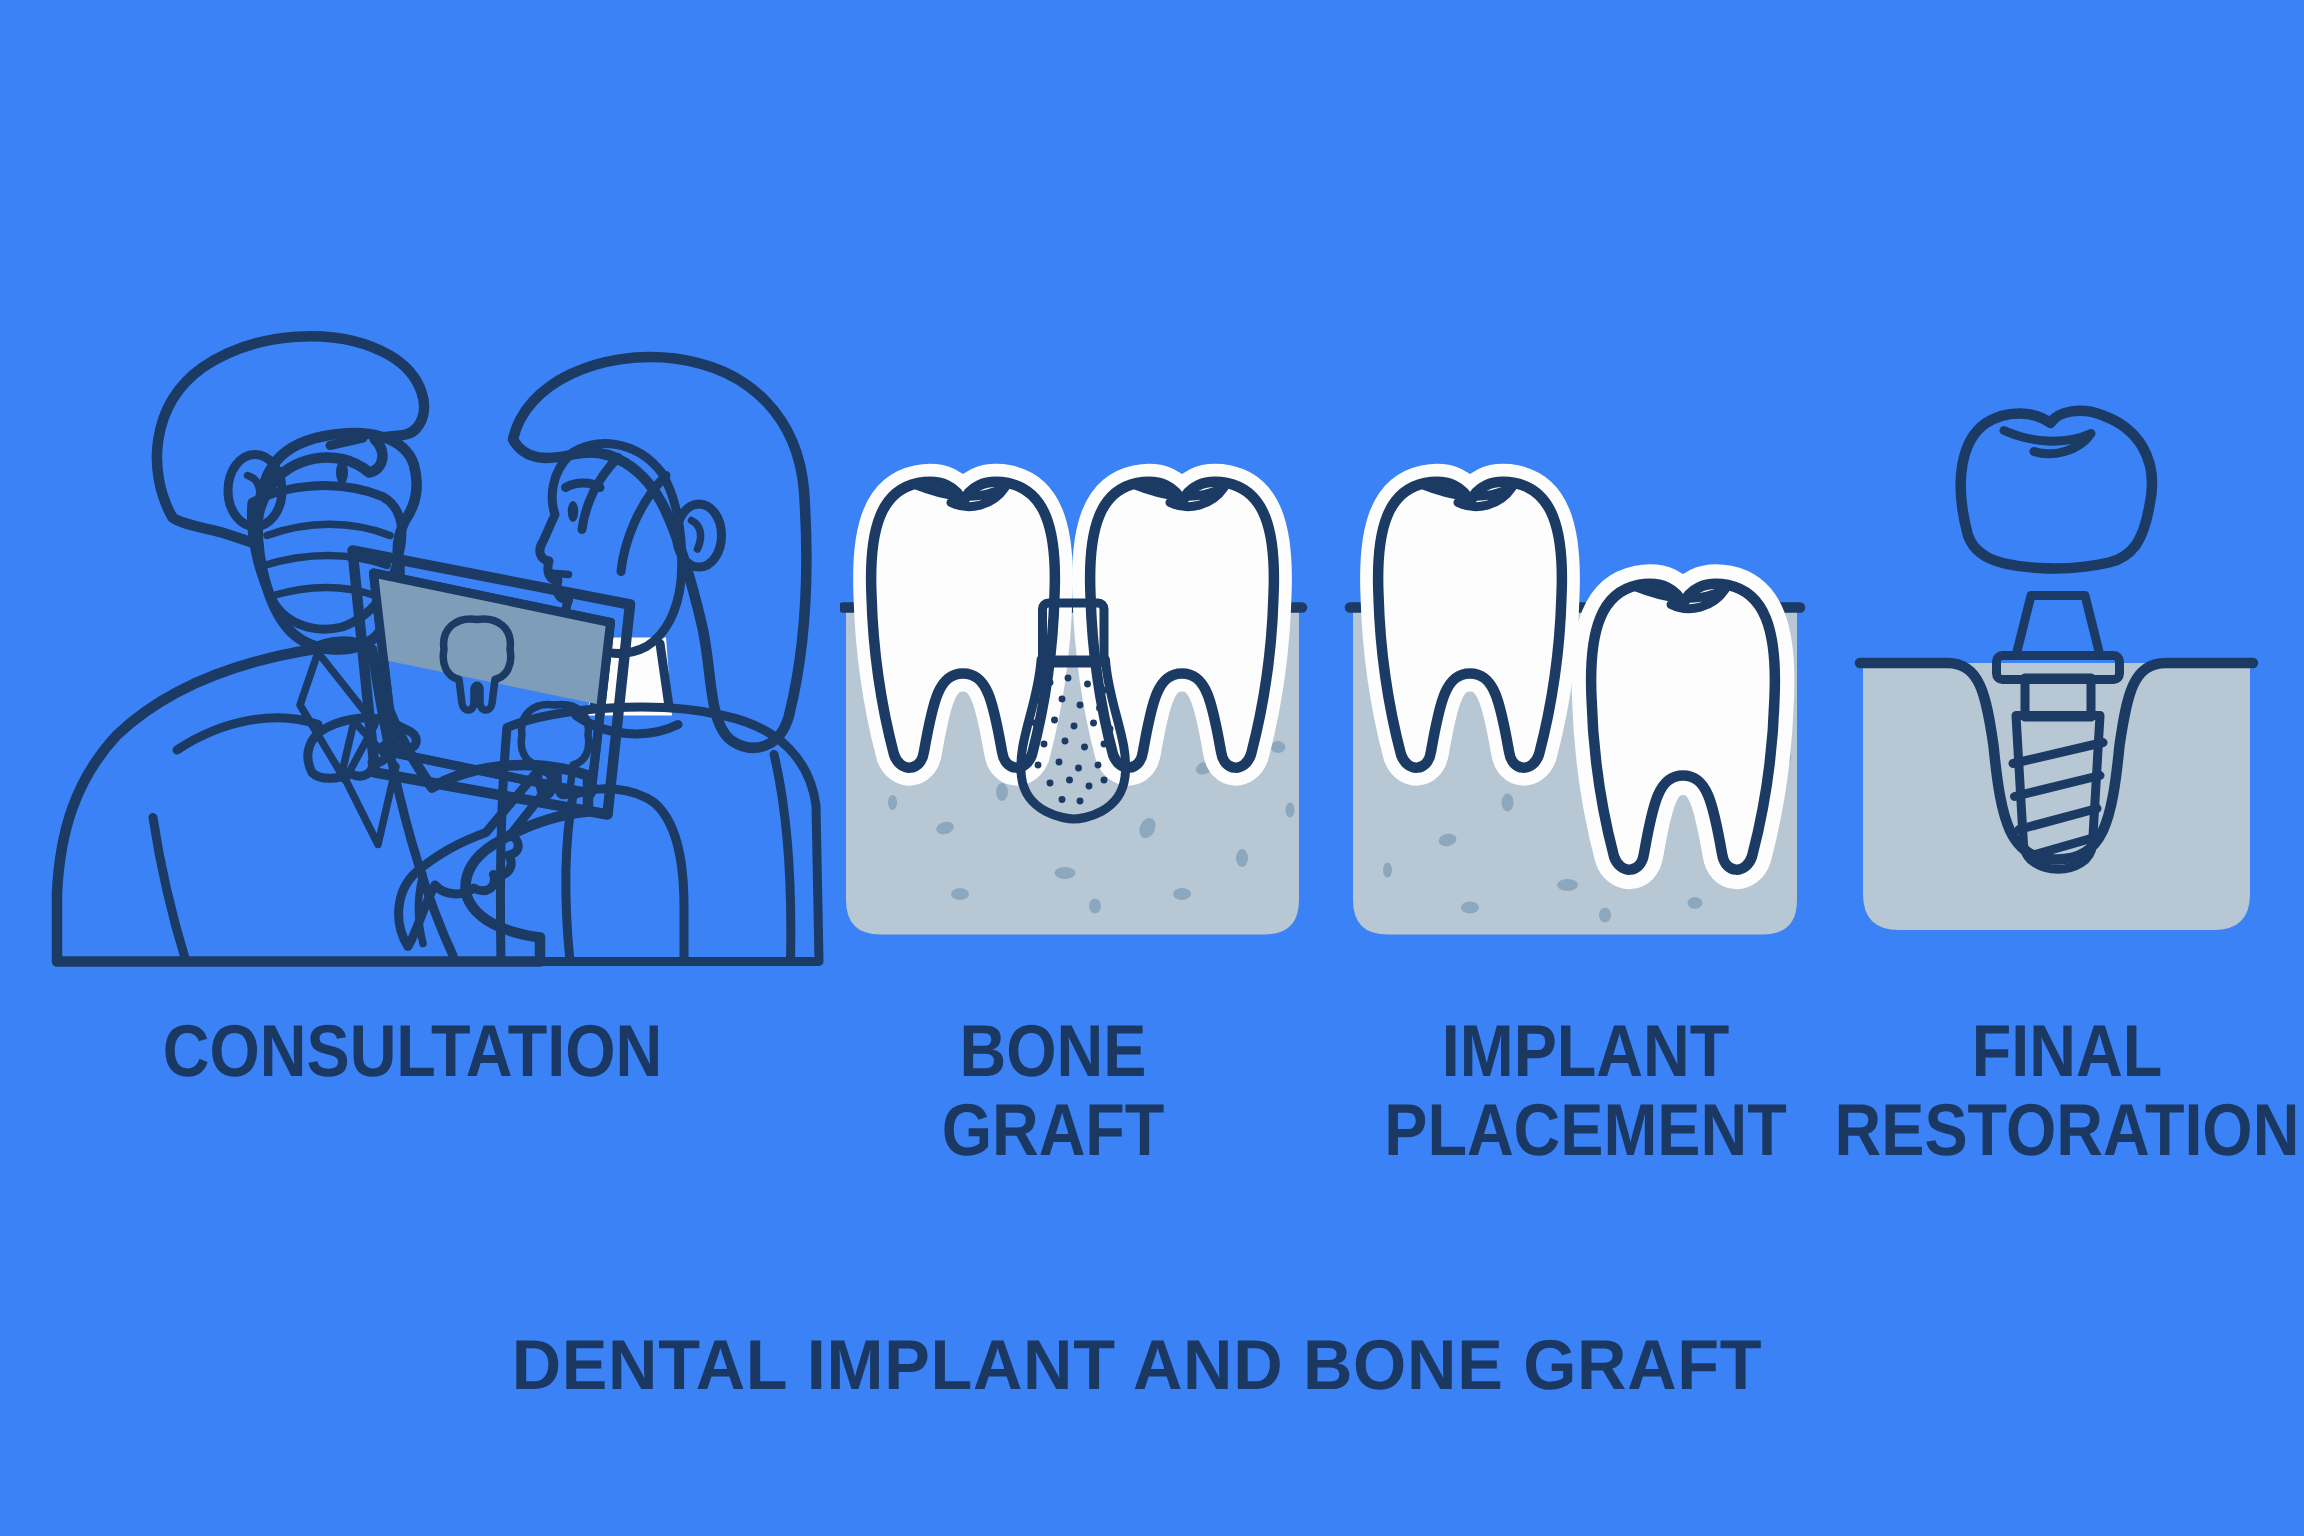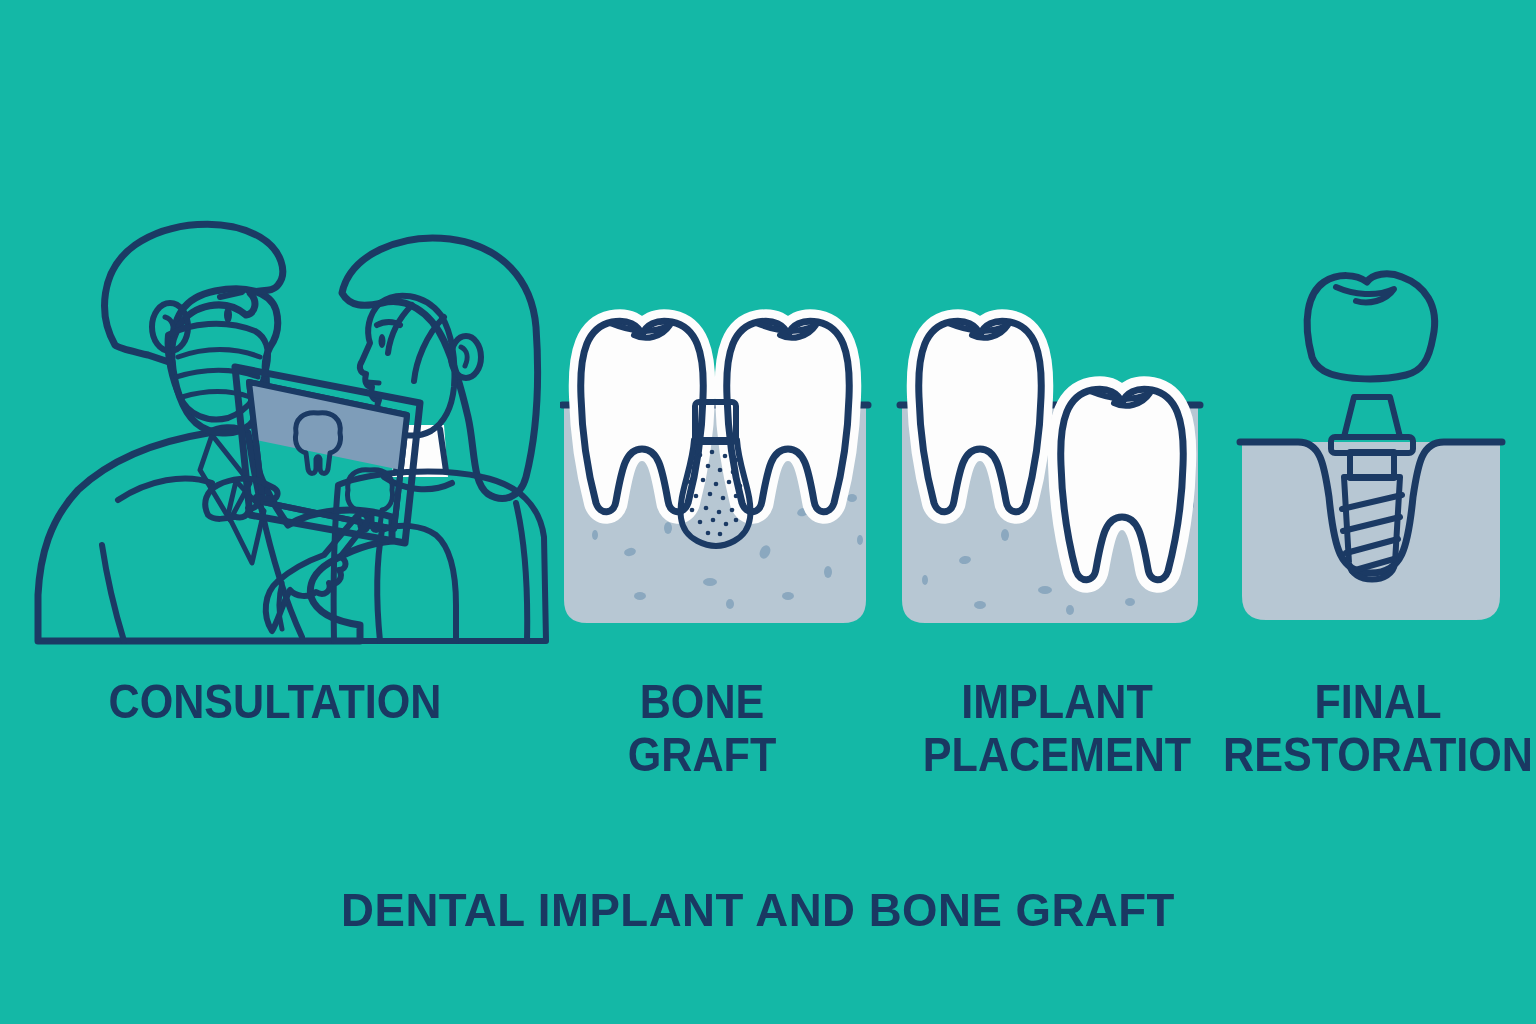--- a/index.html
+++ b/index.html
@@ -1,19 +1,19 @@
 <!DOCTYPE html>
 <html><head>
 <meta charset="utf-8">
 <style>
   html,body{margin:0;padding:0;}
   .stage{
     position:relative;
     width:1536px;height:1024px;
-    background:#14b8a6;
+    background:#3b82f6;
     overflow:hidden;
     font-family:"Liberation Sans", sans-serif;
     text-decoration:underline;
   }
   .illus{position:absolute;}
   .step-label{
     position:absolute;
     width:420px;
     text-align:center;
     color:#1a3862;

